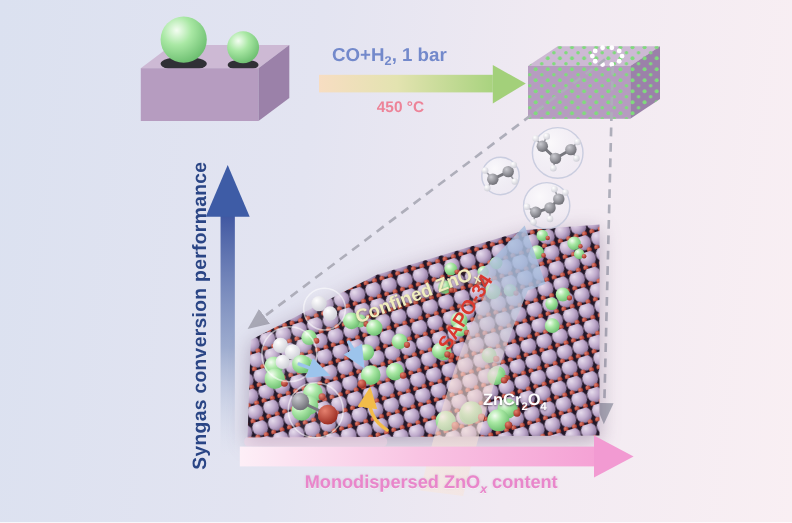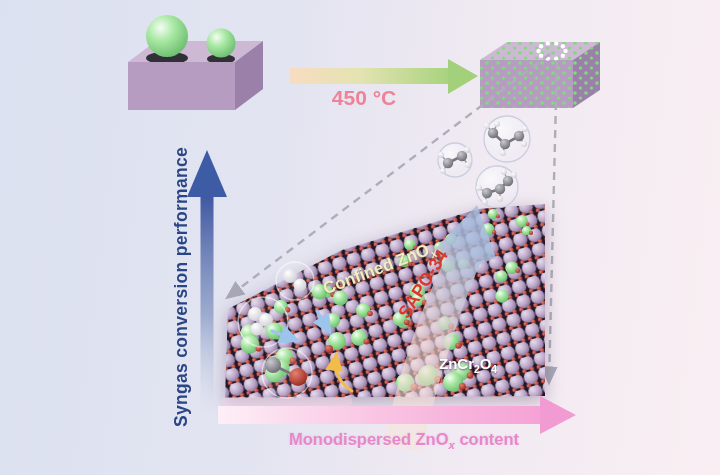--- a/index.html
+++ b/index.html
@@ -8,28 +8,28 @@
     background:linear-gradient(97deg,#dbe1f0 0%,#e3e4f1 38%,#f1eaf2 66%,#f9eff3 100%);
     font-family:"Liberation Sans",sans-serif;
   }
   .stage svg{position:absolute;left:0;top:0;}
   .label{position:absolute;white-space:nowrap;font-weight:bold;line-height:1;}
   .label sub{font-size:0.68em;font-weight:bold;}
   .label sub.it{font-style:italic;}
   .y-axis-label{left:182px;top:287px;transform:translate(-50%,-50%) rotate(-90deg);
     color:#2a4585;font-size:17.5px;letter-spacing:0.3px;}
   .feed-label{left:354px;top:52px;transform:translate(-50%,-50%);color:#7389cb;font-size:17px;}
-  .temp-label{left:364px;top:97px;transform:translate(-50%,-50%);color:#ed8398;font-size:21px;}
+  .temp-label{left:364px;top:97px;transform:translate(-50%,-50%);color:#ed8398;font-size:14px;}
   .confined-label{left:380px;top:270px;transform:translate(-50%,-50%) rotate(-21deg);
     color:#f0eebf;font-size:17px;text-shadow:0 1px 2px rgba(80,50,30,.5);}
   .sapo-label{left:423px;top:284px;transform:translate(-50%,-50%) rotate(-58deg);
     color:#da382e;font-size:18px;text-shadow:0 0 3px rgba(255,240,230,.55);}
   .spinel-label{left:468px;top:366px;transform:translate(-50%,-50%);
     color:#ffffff;font-size:15px;text-shadow:0 1px 2px rgba(40,20,50,.65);}
-  .x-axis-label{left:404px;top:441px;transform:translate(-50%,-50%);
+  .x-axis-label{left:392px;top:441px;transform:translate(-50%,-50%);
     color:#e986cb;font-size:16.5px;text-shadow:0 1px 0 rgba(255,255,255,.55),0 0 2px rgba(170,80,140,.3);}
   .halo{fill:rgba(255,255,255,0.07);stroke:rgba(255,255,255,0.55);stroke-width:1.4;}
   .bubble{fill:url(#bubbleGrad);stroke:rgba(195,200,220,0.85);stroke-width:1.3;}
   .bond{stroke:#77777e;stroke-width:2.6;stroke-linecap:round;}
   .hbond{stroke:#9a9aa2;stroke-width:1.4;stroke-linecap:round;}
   .dash{stroke:#aeaeba;stroke-width:2.4;fill:none;stroke-dasharray:8 6;}
   .blue-arrow{stroke:#9cc4ec;stroke-width:3.2;fill:none;stroke-linecap:round;}
   .yellow-arrow{stroke:#f2bc4a;stroke-width:3;fill:none;stroke-linecap:round;}
 </style>
 </head>
@@ -300,20 +300,23 @@
           <circle cx="514" cy="175" r="3" fill="url(#gradWhite)"></circle>
       <circle cx="504" cy="172" r="3" fill="url(#gradWhite)"></circle>
     </g>
   </g>
 </svg>
 
 <div class="label y-axis-label">
   <span>Syngas conversion performance</span>
 </div>
 
+<div class="label feed-label">
+  <span>CO+H</span><sub>2</sub><span>, 1 bar</span>
+</div>
 
 <div class="label temp-label">
   <span>450 °C</span>
 </div>
 
 <div class="label confined-label">
   <span>Confined ZnO</span><sub class="it">x</sub>
 </div>
 
 <div class="label sapo-label">

